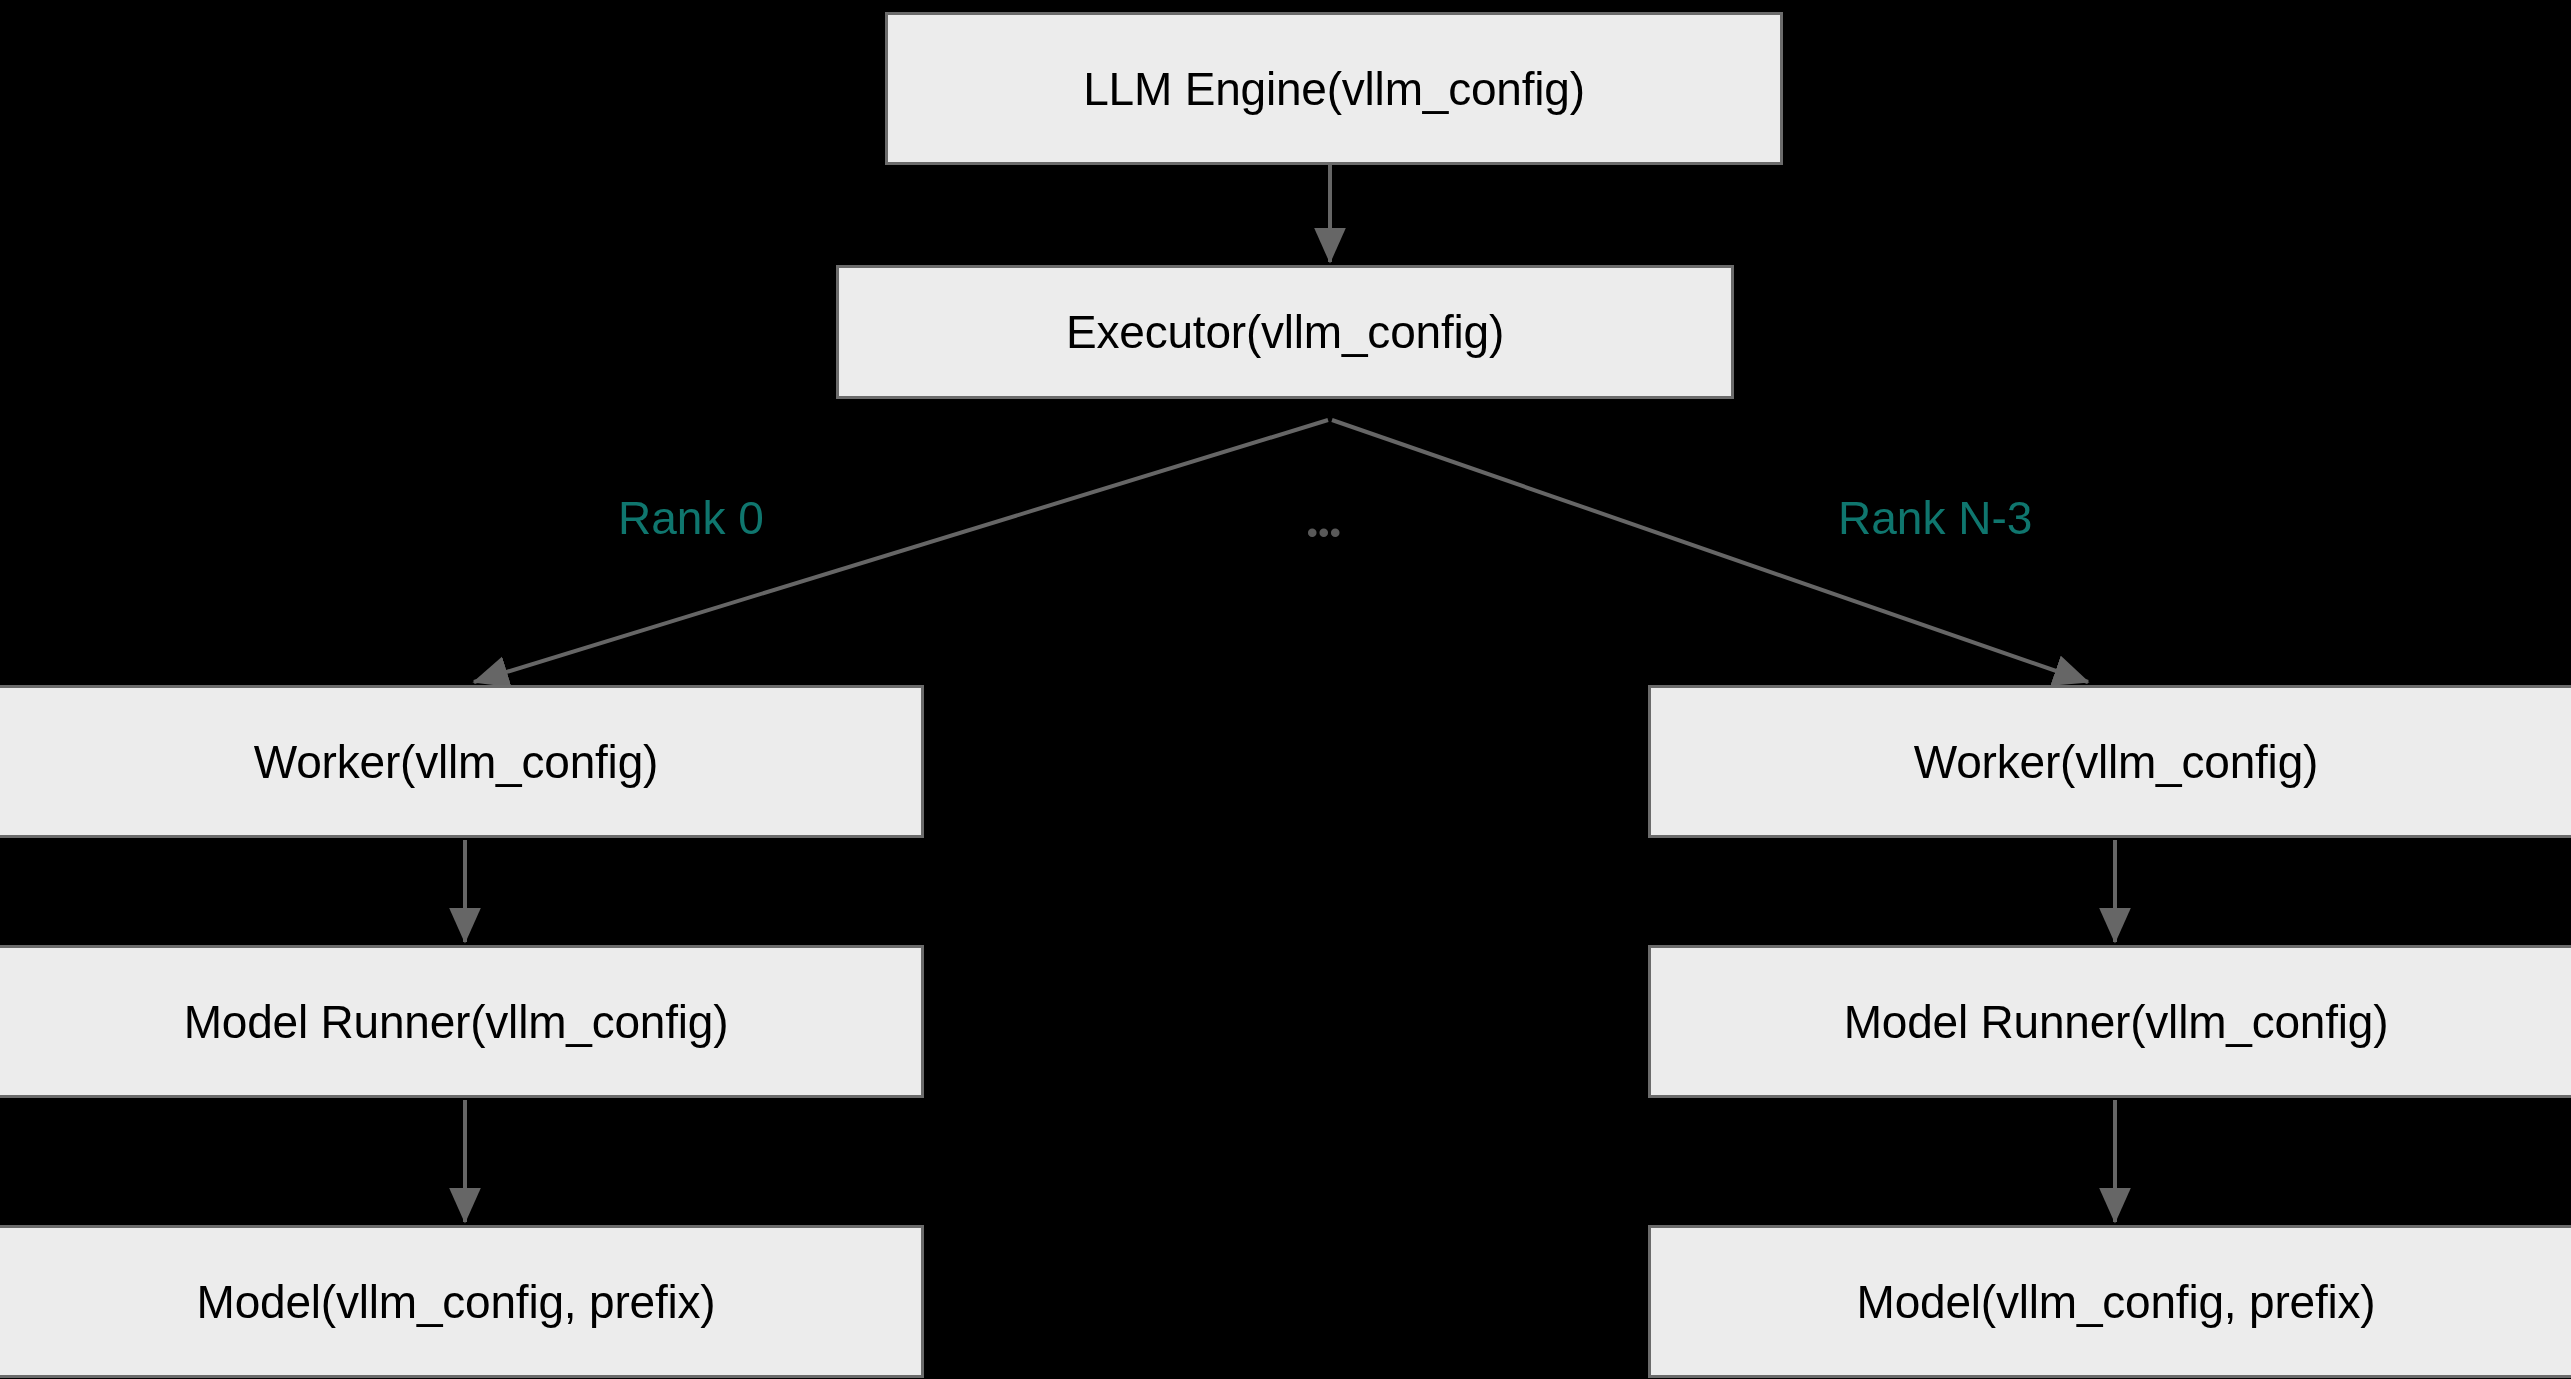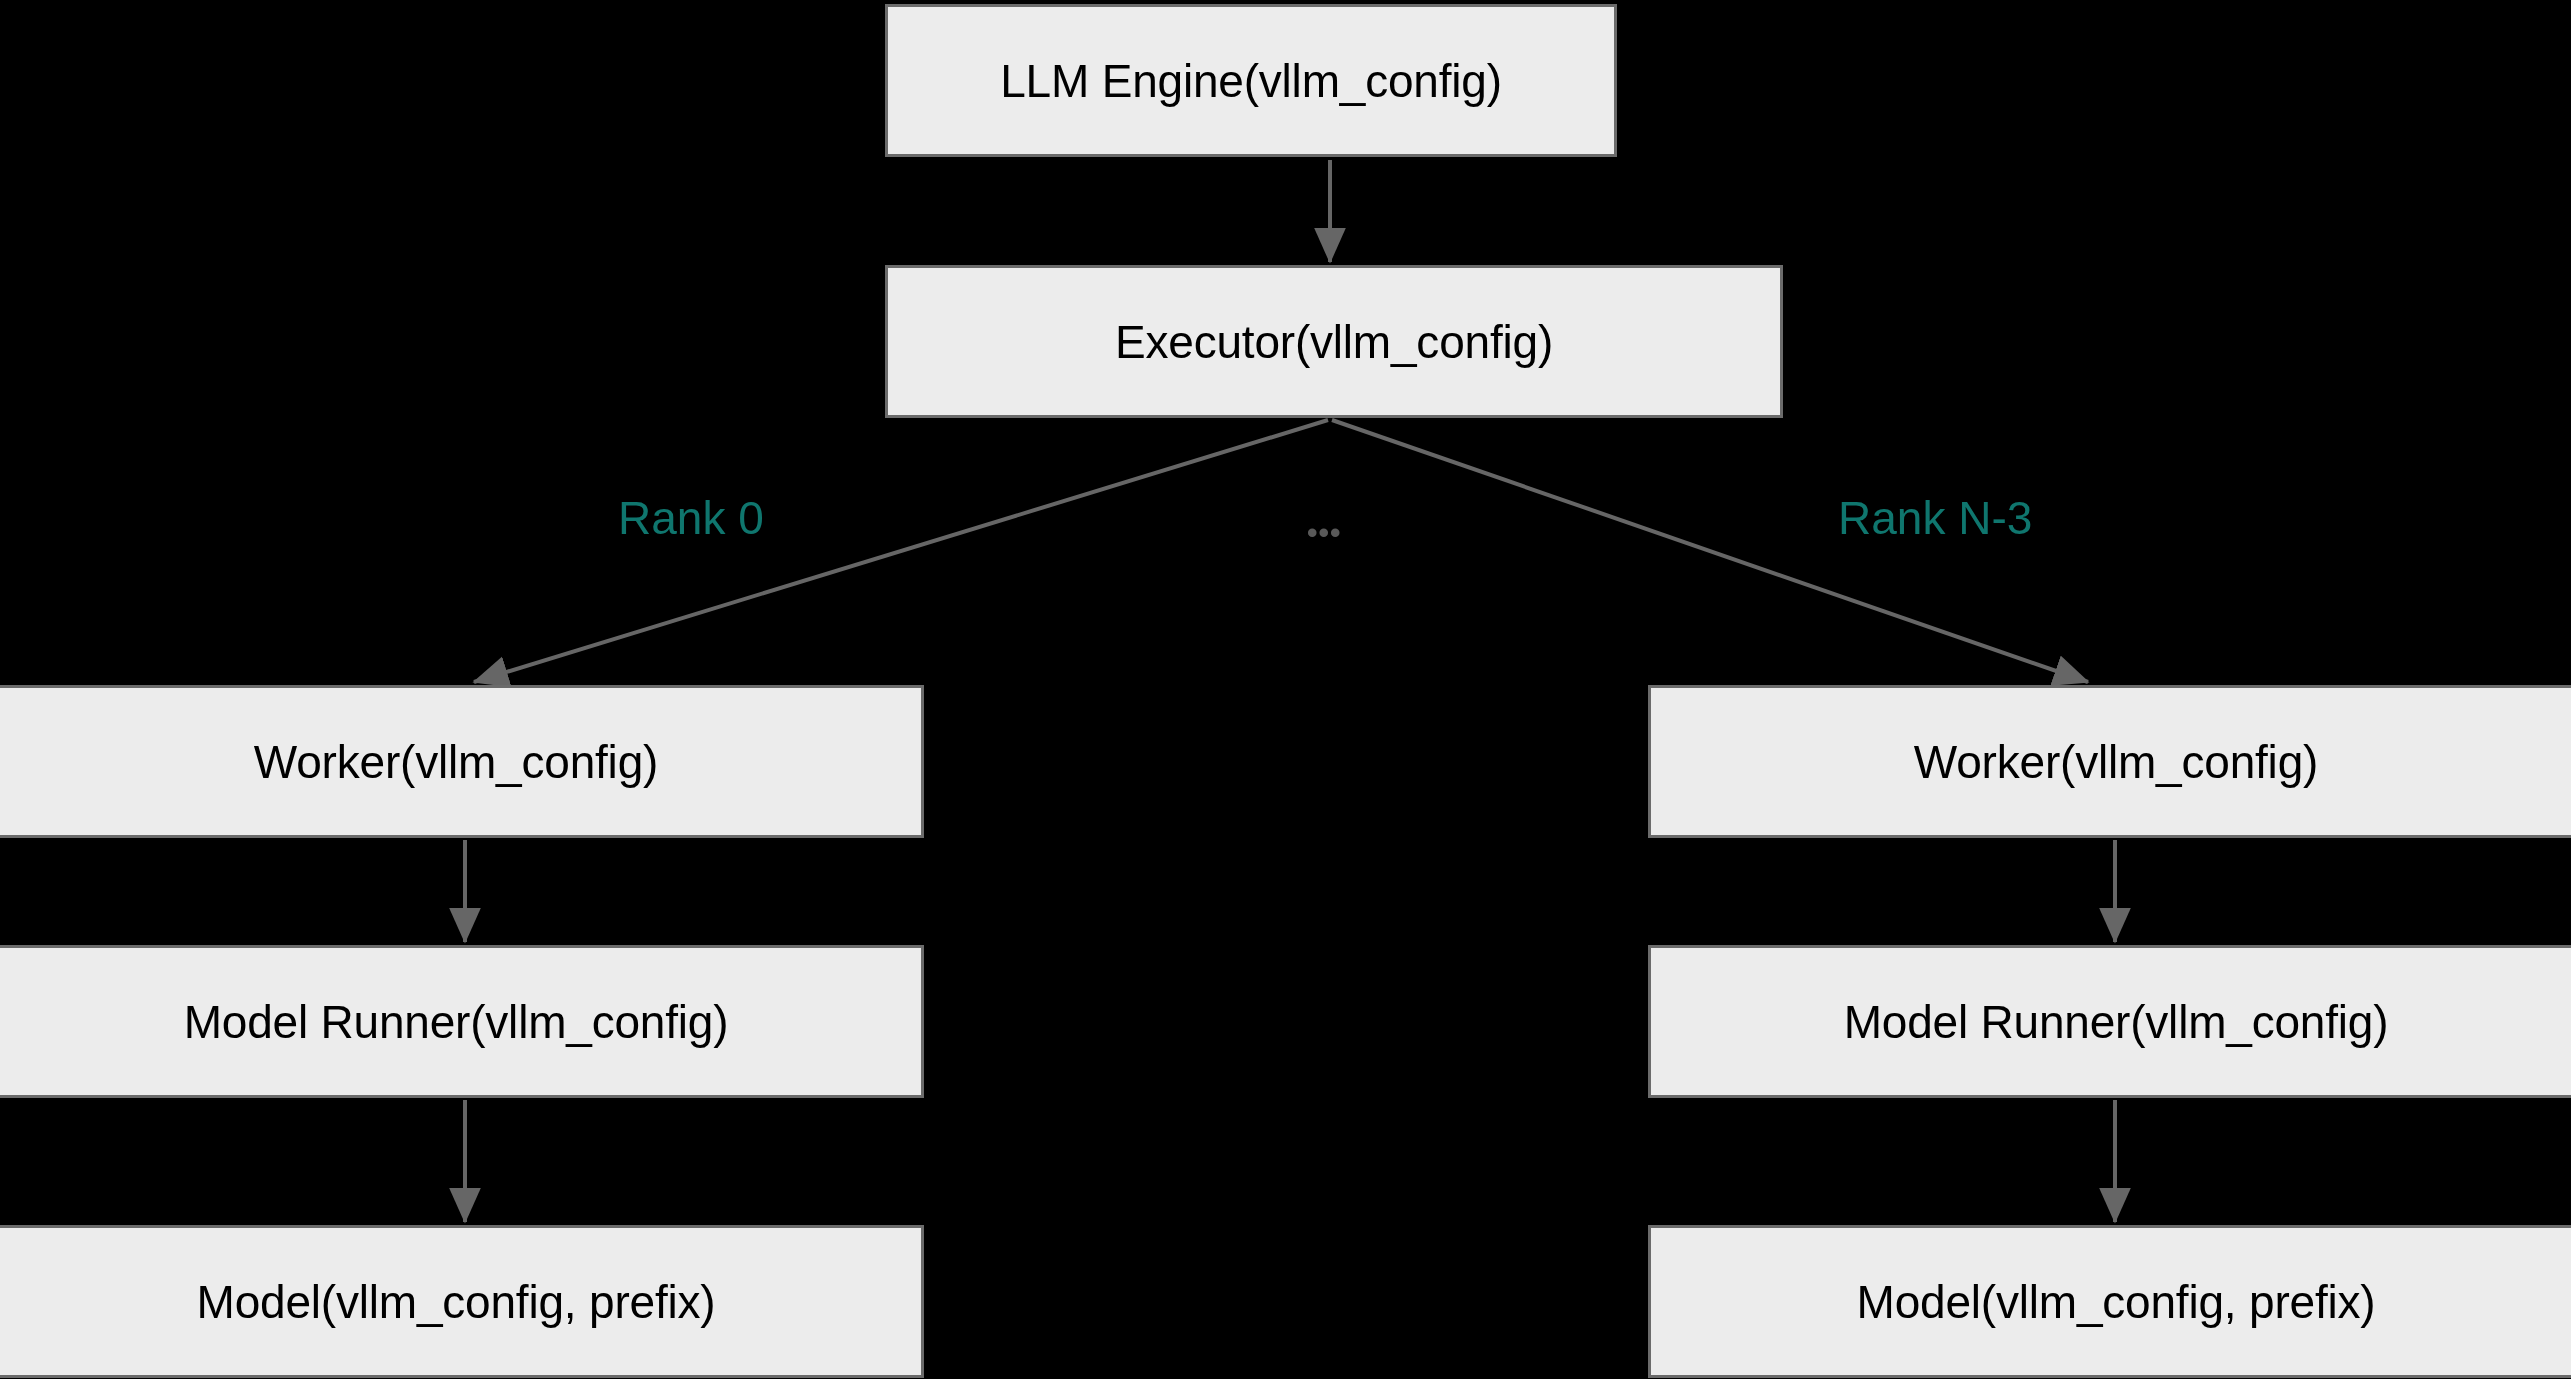--- a/index.html
+++ b/index.html
@@ -76,25 +76,25 @@
 
     <line x1="1332" y1="420" x2="2088" y2="682" stroke="#666666" stroke-width="4" marker-end="url(#arrowhead)"></line>
 
     <line x1="465" y1="840" x2="465" y2="942" stroke="#666666" stroke-width="4" marker-end="url(#arrowhead)"></line>
     <line x1="465" y1="1100" x2="465" y2="1222" stroke="#666666" stroke-width="4" marker-end="url(#arrowhead)"></line>
 
     <line x1="2115" y1="840" x2="2115" y2="942" stroke="#666666" stroke-width="4" marker-end="url(#arrowhead)"></line>
     <line x1="2115" y1="1100" x2="2115" y2="1222" stroke="#666666" stroke-width="4" marker-end="url(#arrowhead)"></line>
   </svg>
 
-  <div class="node" style="left:885px; top:4px; width:732px; height:153px;">
+  <div class="node" style="left:885px; top:12px; width:898px; height:153px;">
     <span class="node-label">LLM Engine(vllm_config)</span>
   </div>
 
-  <div class="node" style="left:885px; top:265px; width:898px; height:153px;justify-content:center;">
+  <div class="node" style="left:836px; top:265px; width:898px; height:134px;justify-content:center;">
     <span class="node-label">Executor(vllm_config)</span>
   </div>
 
   <div class="edge-label" style="left:618px; top:495px;">Rank 0</div>
 
   <div class="ellipsis-label" style="left:1307px; top:518px;">•••</div>
 
   <div class="edge-label" style="left:1838px; top:495px;">Rank N-3</div>
 
   <div class="node" style="left:-12px; top:685px; width:936px; height:153px;">

